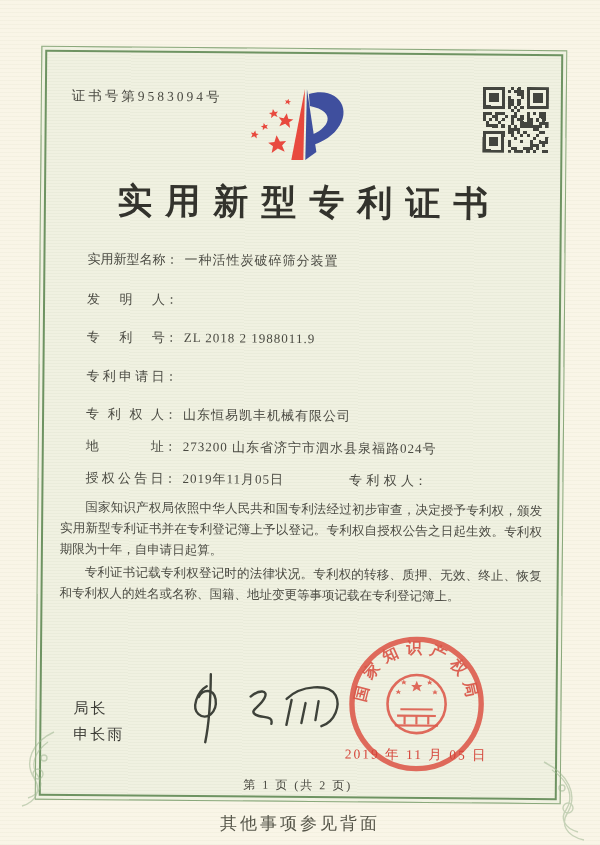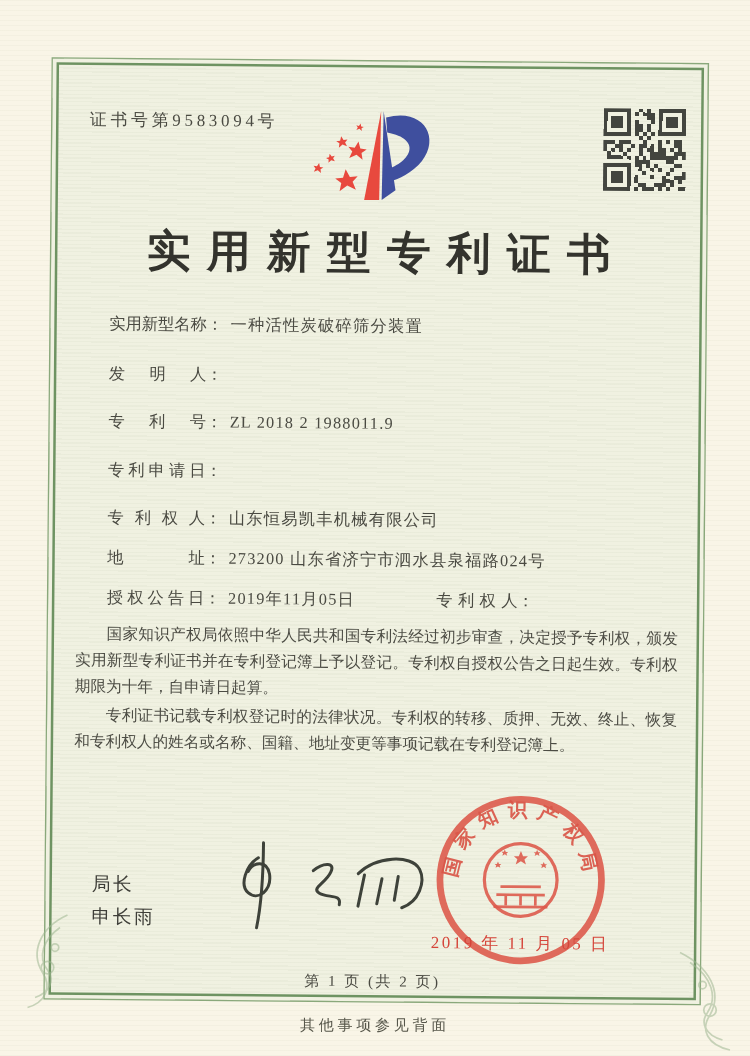--- a/index.html
+++ b/index.html
@@ -39,21 +39,21 @@
     text-indent:2em;color:#4c4c44;
   }
   .officials{position:absolute;left:37px;top:648px;font-size:15px;color:#3e3e38;line-height:26px;letter-spacing:2px;}
   .signature{position:absolute;left:122px;top:618px;}
   .seal{position:absolute;left:310px;top:584px;width:140px;}
   .seal-date{
     position:absolute;left:-12px;top:112px;width:164px;text-align:center;
     font-size:13.5px;color:#d5453a;letter-spacing:2px;
   }
   .page-info{position:absolute;left:0;top:728px;width:100%;text-align:center;font-size:12px;letter-spacing:2px;color:#4a4a42;}
-  .back-note{position:absolute;left:0;top:812px;width:100%;text-align:center;font-size:12px;letter-spacing:3px;color:#56564a;}
+  .back-note{position:absolute;left:0;top:812px;width:100%;text-align:center;font-size:17px;letter-spacing:3px;color:#56564a;}
   .flourish{position:absolute;opacity:0.55;}
   .fl-bl{left:14px;top:728px;}
   .fl-br{left:534px;top:760px;}
 </style>
 </head>
 <body>
 
 <div class="sheet">
 
   <div class="cert-no">证书号第9583094号</div>

